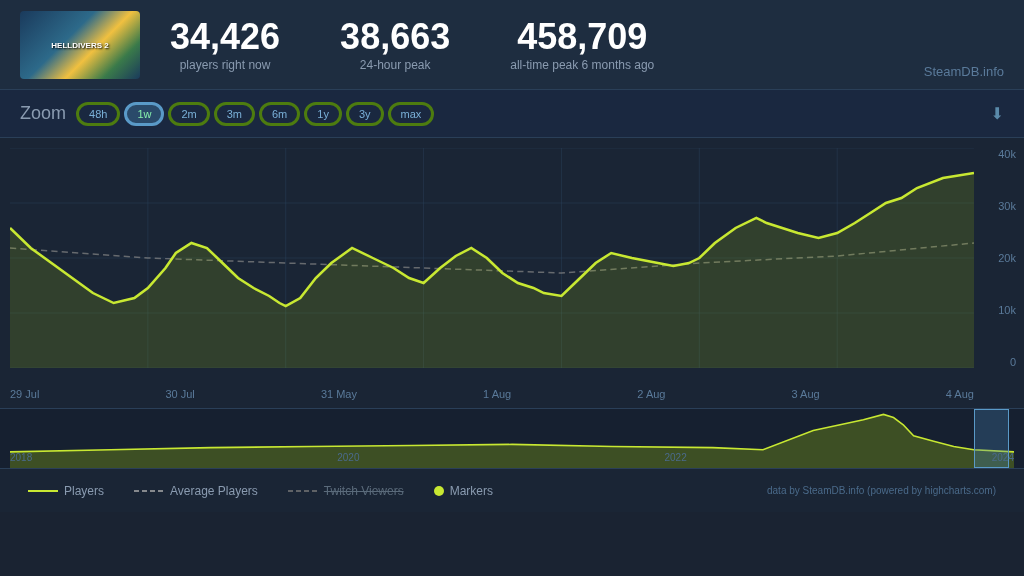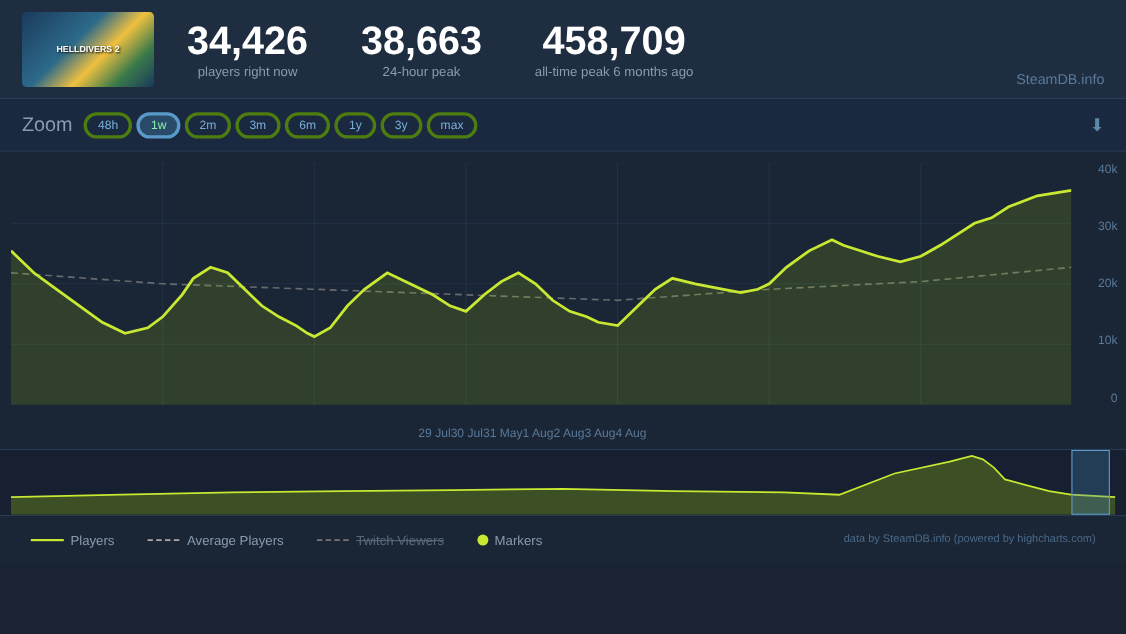--- a/index.html
+++ b/index.html
@@ -38,21 +38,21 @@
       transform: translate(-50%, -50%);
       font-size: 8px;
       font-weight: bold;
       color: #fff;
       text-align: center;
       text-shadow: 1px 1px 2px #000;
       white-space: nowrap;
     }
     .stat-group {
       display: flex;
-      gap: 48px;
+      gap: 60px;
       flex: 1;
       align-items: center;
     }
     .stat-item {
       text-align: center;
     }
     .stat-value {
       font-size: 36px;
       font-weight: bold;
       color: #ffffff;
@@ -132,23 +132,23 @@
       flex-direction: column;
       justify-content: space-between;
       font-size: 11px;
       color: #5a7a9a;
       text-align: right;
     }
     .x-axis-labels {
       position: absolute;
       bottom: 8px;
       left: 10px;
-      right: 66px;
-      display: flex;
-      justify-content: center;
+      right: 50px;
+      display: flex;
+      justify-content: space-between;
       font-size: 11px;
       color: #5a7a9a;
     }
 
     
     .mini-chart-container {
       height: 60px;
       background: #162030;
       border-top: 1px solid #2a3f58;
       position: relative;
@@ -300,20 +300,26 @@
 <div class="mini-chart-container">
   <svg class="mini-chart-svg" viewBox="0 0 1000 55" preserveAspectRatio="none">
 
     <polygon points="0,40 100,38 200,36 300,35 400,34 500,33 600,35 700,36 750,38 800,20 850,10 870,5 880,8 890,15 900,25 920,30 940,35 960,38 1000,40 1000,55 0,55" fill="rgba(180,220,0,0.25)"></polygon>
 
     <polyline points="0,40 100,38 200,36 300,35 400,34 500,33 600,35 700,36 750,38 800,20 850,10 870,5 880,8 890,15 900,25 920,30 940,35 960,38 1000,40" fill="none" stroke="#c8e832" stroke-width="1.5"></polyline>
   </svg>
   
   <div class="mini-selection" style="right:15px; width:35px;"></div>
   
+  <div class="mini-year-labels">
+    <span>2018</span>
+    <span>2020</span>
+    <span>2022</span>
+    <span>2024</span>
+  </div>
 </div>
 
 <div class="legend">
   <div class="legend-item">
     <div class="legend-line players"></div>
     <span>Players</span>
   </div>
   <div class="legend-item">
     <svg width="30" height="8">
       <line x1="0" y1="4" x2="30" y2="4" stroke="#aaaaaa" stroke-width="1.5" stroke-dasharray="5,3"></line>

